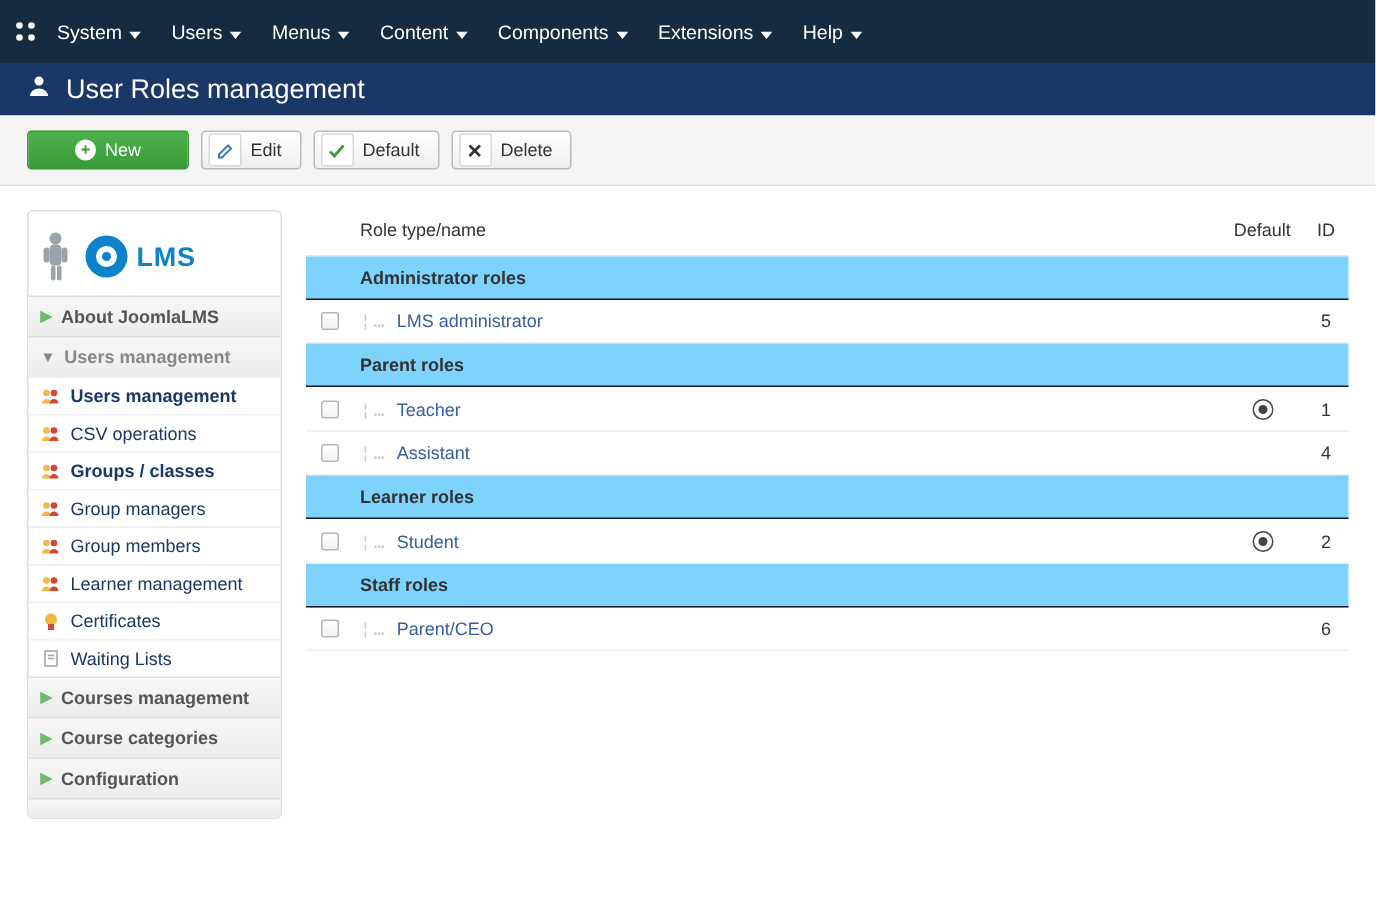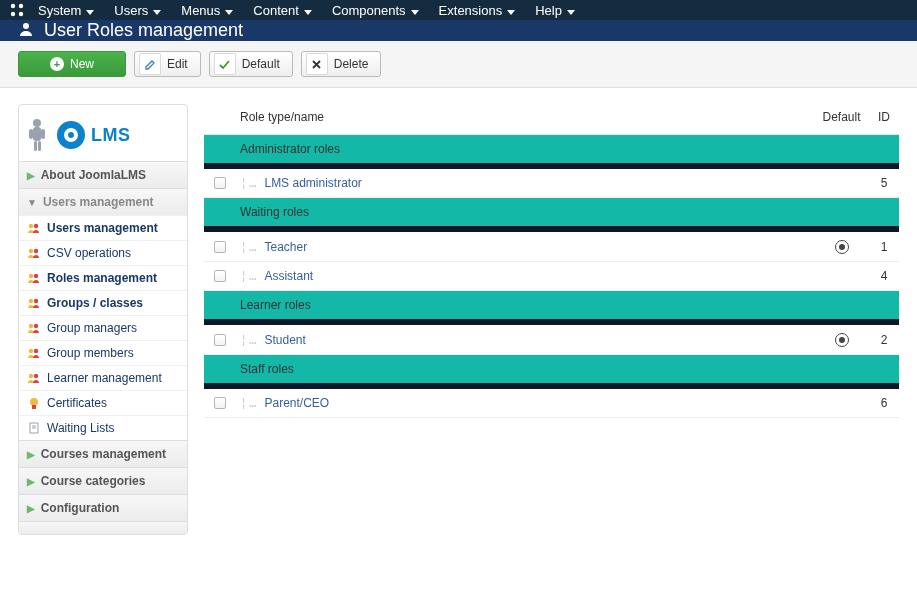--- a/index.html
+++ b/index.html
@@ -1,25 +1,25 @@
 <!DOCTYPE html>
 <html><head>
 <meta charset="utf-8">
 <style>
   * { box-sizing: border-box; margin: 0; padding: 0; }
   body { font-family: Arial, Helvetica, sans-serif; font-size: 13px; color: #333; background: #fff; }
 
   
-  .topnav { background: #152b3f; height: 20px; display: flex; align-items: center; padding: 0 8px; }
+  .topnav { background: #152b3f; height: 42px; display: flex; align-items: center; padding: 0 8px; }
   .topnav .joomla-icon { width: 18px; height: 18px; margin-right: 12px; display: flex; align-items: center; justify-content: center; }
   .topnav .nav-item { color: #fff; font-size: 13px; margin-right: 20px; cursor: pointer; display: flex; align-items: center; }
   .topnav .caret { margin-left: 5px; }
 
   
-  .page-header { background: #1a3867; height: 21px; display: flex; align-items: center; padding: 0 18px; color: #fff; }
+  .page-header { background: #1a3867; height: 35px; display: flex; align-items: center; padding: 0 18px; color: #fff; }
   .page-header .header-icon { margin-right: 10px; font-size: 16px; }
   .page-header h1 { font-size: 18px; font-weight: normal; }
 
   
   .toolbar-wrap { background: #f5f5f5; padding: 10px 18px; border-bottom: 1px solid #e0e0e0; }
   .toolbar { display: flex; gap: 8px; }
   .btn { display: inline-flex; align-items: center; justify-content: center; border: 1px solid #bbb; background: linear-gradient(#fff,#efefef); border-radius: 3px; height: 26px; padding: 0 12px; font-size: 12px; cursor: pointer; color: #333; }
   .btn .icon-box { width: 22px; height: 22px; border: 1px solid rgba(0,0,0,0.15); border-radius: 2px; display: flex; align-items: center; justify-content: center; margin-right: 6px; margin-left: -8px; background: #fff; }
   .btn-new { background: linear-gradient(#4bb24b,#3a9a3a); border-color: #3a9a3a; color: #fff; width: 108px; justify-content: center; }
   .btn-new .plus { width: 14px; height: 14px; border-radius: 50%; background: #fff; color: #3a9a3a; font-weight: bold; display: flex; align-items: center; justify-content: center; font-size: 11px; margin-right: 6px; }
@@ -46,21 +46,21 @@
   .side-item .mini-icon { width: 14px; height: 12px; flex-shrink: 0; }
 
   
   .main { flex: 1; }
   .tbl-head { display: flex; border-bottom: 1px solid #e5e5e5; padding: 6px 0 10px 0; font-size: 12px; font-weight: normal; color: #333; }
   .col-check { width: 36px; }
   .col-name { flex: 1; padding-left: 0; }
   .col-default { width: 55px; text-align: center; }
   .col-id { width: 30px; text-align: center; }
 
-  .group-row { background: #14b8a6; border-bottom: 6px solid #0f172a; padding: 7px 0 7px 36px; font-size: 12px; font-weight: normal; color: #333; }
+  .group-row { background: #7dd3fc; border-bottom: 1px solid #0f172a; padding: 7px 0 7px 36px; font-size: 12px; font-weight: bold; color: #333; }
   .data-row { display: flex; align-items: center; border-bottom: 1px solid #eee; padding: 7px 0; font-size: 12px; }
   .data-row .col-name { color: #355e9e; padding-left: 0; display: flex; align-items: center; gap: 6px; }
   .tree-indent { color: #ccc; font-family: monospace; letter-spacing: 2px; }
   .chk { width: 12px; height: 12px; border: 1px solid #b5b5b5; border-radius: 2px; background: linear-gradient(#fff,#f2f2f2); margin-left: 10px; cursor: pointer; }
   .default-dot { width: 14px; height: 14px; border: 1.5px solid #444; border-radius: 50%; display: inline-flex; align-items: center; justify-content: center; }
   .default-dot::after { content: ""; width: 6px; height: 6px; border-radius: 50%; background: #444; }
 </style>
 </head>
 <body>
 
@@ -215,29 +215,20 @@
             </svg></span>
           <span>CSV operations</span>
         </div>
         <div class="side-item bold">
           <span class="mini-icon"><svg width="14" height="12" viewBox="0 0 14 12">
               <circle cx="4" cy="4" r="2.2" fill="#f5b742"></circle>
               <circle cx="9" cy="4" r="2.2" fill="#d6453a"></circle>
               <path d="M1 11c0-2 1.5-3 3-3s3 1 3 3" fill="#f5b742"></path>
               <path d="M6 11c0-2 1.5-3 3-3s3 1 3 3" fill="#d6453a"></path>
             </svg></span>
-          <span>Roles management</span>
-        </div>
-        <div class="side-item bold">
-          <span class="mini-icon"><svg width="14" height="12" viewBox="0 0 14 12">
-              <circle cx="4" cy="4" r="2.2" fill="#f5b742"></circle>
-              <circle cx="9" cy="4" r="2.2" fill="#d6453a"></circle>
-              <path d="M1 11c0-2 1.5-3 3-3s3 1 3 3" fill="#f5b742"></path>
-              <path d="M6 11c0-2 1.5-3 3-3s3 1 3 3" fill="#d6453a"></path>
-            </svg></span>
           <span>Groups / classes</span>
         </div>
         <div class="side-item">
           <span class="mini-icon"><svg width="14" height="12" viewBox="0 0 14 12">
               <circle cx="4" cy="4" r="2.2" fill="#f5b742"></circle>
               <circle cx="9" cy="4" r="2.2" fill="#d6453a"></circle>
               <path d="M1 11c0-2 1.5-3 3-3s3 1 3 3" fill="#f5b742"></path>
               <path d="M6 11c0-2 1.5-3 3-3s3 1 3 3" fill="#d6453a"></path>
             </svg></span>
           <span>Group managers</span>
@@ -304,21 +295,21 @@
           <div class="col-check">
             <div class="chk"></div>
           </div>
           <div class="col-name">
             <span class="tree-indent">¦…</span>
             <span>LMS administrator</span>
           </div>
           <div class="col-default"></div>
           <div class="col-id">5</div>
         </div>
-        <div class="group-row">Waiting roles</div>
+        <div class="group-row">Parent roles</div>
         <div class="data-row">
           <div class="col-check">
             <div class="chk"></div>
           </div>
           <div class="col-name">
             <span class="tree-indent">¦…</span>
             <span>Teacher</span>
           </div>
           <div class="col-default"><span class="default-dot"></span></div>
           <div class="col-id">1</div>

